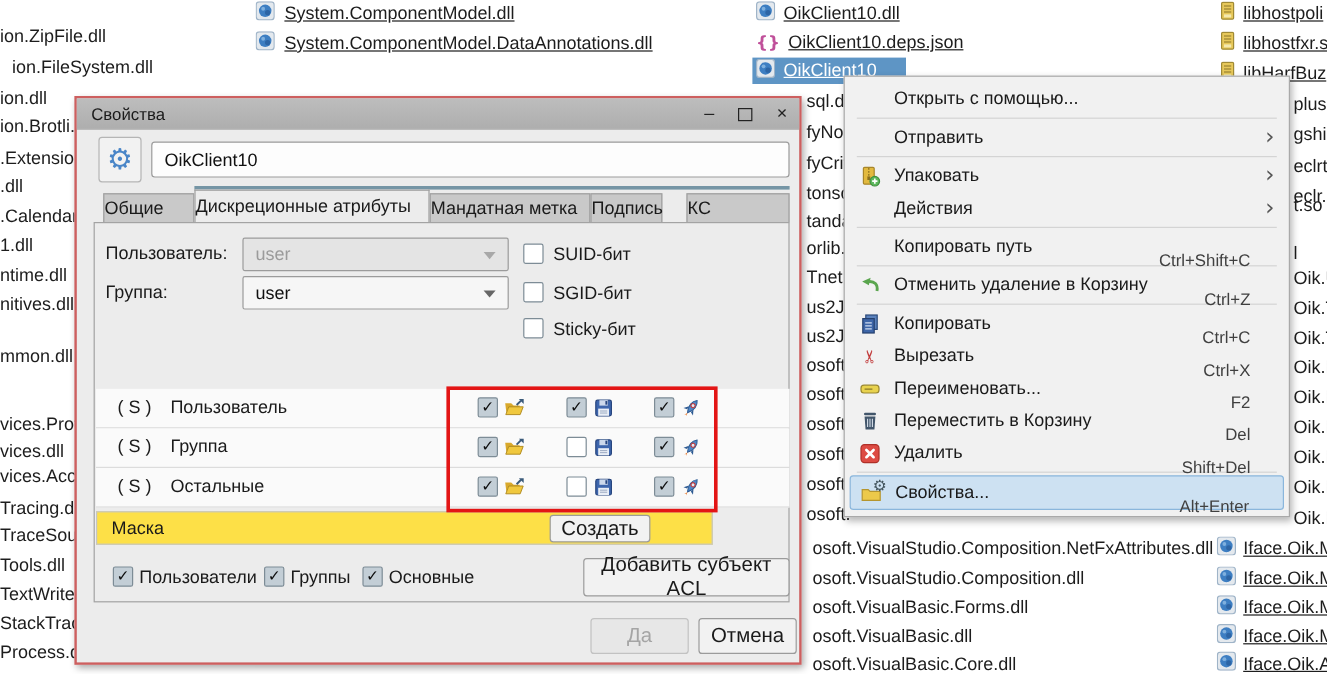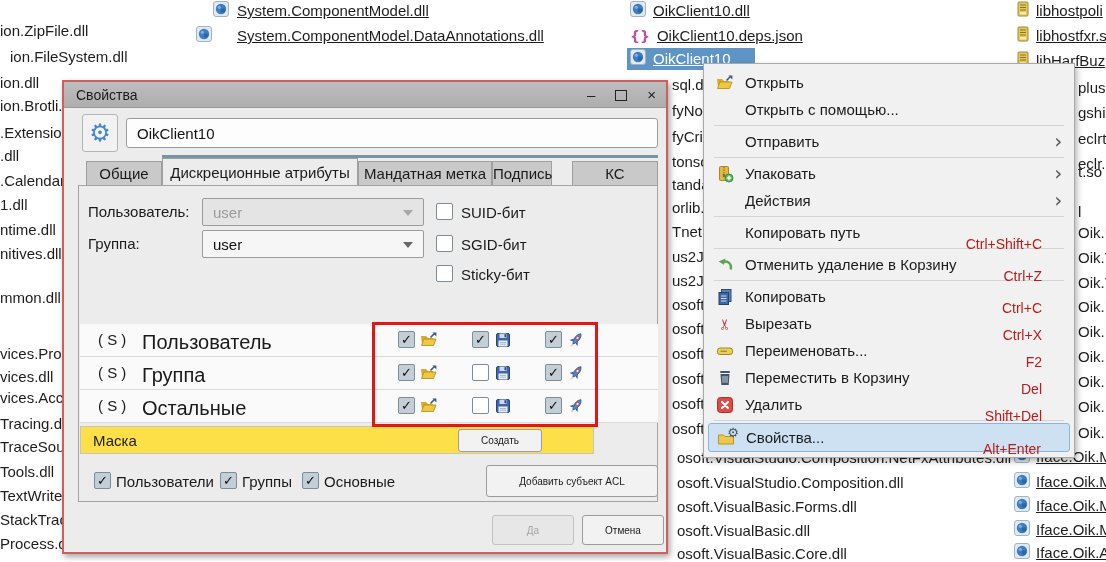--- a/index.html
+++ b/index.html
@@ -25,21 +25,21 @@
 
   .nameicon{position:absolute;left:18px;top:32px;width:34px;height:36px;background:#f2f2f2;
             border:1px solid #b5b5b5;border-radius:3px;display:flex;align-items:center;justify-content:center;}
   .nameicon span{font-size:24px;color:#4a86c8;font-family:"DejaVu Sans",sans-serif;}
   .nameinput{position:absolute;left:62px;top:36px;width:532px;height:30px;box-sizing:border-box;
              background:#fdfdfd;border:1px solid #9b9b9b;border-radius:3px;font-size:15px;color:#111;
              padding:0 10px;font-family:inherit;}
 
   .tabstripe{position:absolute;left:98px;top:73px;width:496px;height:3px;background:#7595a5;}
   .tab{position:absolute;height:25px;top:79px;background:#c9c9c9;border:1px solid #9f9f9f;
-       box-sizing:border-box;font-size:15px;color:#1a1a1a;text-align:center;line-height:24px;}
+       box-sizing:border-box;font-size:15px;color:#1a1a1a;text-align:left;line-height:24px;}
   .tab.active{top:76px;height:28px;background:#ececec;border-bottom:1px solid #ececec;}
   .tabpanel{position:absolute;left:14px;top:103px;width:580px;height:317px;border:1px solid #a3a3a3;
             background:#ececec;box-sizing:border-box;}
 
   .flabel{position:absolute;font-size:15px;color:#1a1a1a;white-space:nowrap;}
   .combo{position:absolute;width:222px;height:28px;box-sizing:border-box;border:1px solid #9b9b9b;
          border-radius:2px;font-size:15px;display:flex;align-items:center;padding:0 10px;}
   .combo.enabled{background:#f6f6f6;color:#111;}
   .combo.disabled{background:#e4e4e4;color:#9b9b9b;}
   .combo .chev{position:absolute;right:10px;top:11px;width:0;height:0;
@@ -53,40 +53,40 @@
   .cb.checked::after{content:"✓";}
 
   .theader{position:absolute;left:16px;top:216px;width:578px;height:26px;background:#d2d2d2;
            border:1px solid #bdbdbd;box-sizing:border-box;font-size:15px;color:#111;}
   .theader .h1{position:absolute;left:28px;top:3px;}
   .theader .h2{position:absolute;left:308px;top:3px;}
   .hblock{position:absolute;left:544px;top:0;width:33px;height:100%;background:#c2c2c2;}
   .trow{position:absolute;left:16px;width:578px;height:33px;background:#fafafa;
         border-bottom:1px solid #dcdcdc;box-sizing:border-box;}
   .trow .tprefix{position:absolute;left:18px;top:7px;font-size:15px;color:#1a1a1a;}
-  .trow .tname{position:absolute;left:62px;top:7px;font-size:20px;color:#1a1a1a;text-align:center;}
+  .trow .tname{position:absolute;left:62px;top:7px;font-size:15px;color:#1a1a1a;text-align:center;}
   .trow .cb{position:absolute;top:7px;}
   .permicon{position:absolute;top:7px;width:18px;height:18px;}
   .rocketwrap{transform:rotate(38deg);}
   .maskrow{position:absolute;left:16px;top:344px;width:514px;height:28px;background:#fde047;
            box-sizing:border-box;border:1px solid #c5c5c5;}
   .maskrow .mlabel{position:absolute;left:12px;top:5px;font-size:15px;color:#1a1a1a;}
   .btn{box-sizing:border-box;background:#f2f2f2;border:1px solid #9b9b9b;border-radius:3px;
-       font-size:10px;color:#1a1a1a;display:flex;align-items:center;justify-content:center;font-family:inherit;}
+       font-size:17px;color:#1a1a1a;display:flex;align-items:center;justify-content:center;font-family:inherit;}
   .btn.disabled{background:#e7e7e7;border-color:#c2c2c2;color:#a5a5a5;}
   .redrect{position:absolute;border:3px solid #e31515;z-index:12;}
 
   
   .menu{position:absolute;left:703px;top:63px;width:372px;box-sizing:border-box;background:#f1f1f1;
         border:1px solid #a9a9a9;padding:5px 4px;z-index:20;box-shadow:2px 3px 6px rgba(0,0,0,.3);}
   .mi{position:relative;height:27px;display:flex;align-items:center;border-radius:3px;}
   .mi.hl{background:#cde1f2;border:1px solid #8ab6dc;height:29px;box-sizing:border-box;}
   .mic{width:22px;margin-left:6px;display:flex;align-items:center;justify-content:center;flex:none;position:relative;}
   .mil{margin-left:9px;font-size:15px;color:#1a1a1a;white-space:nowrap;}
-  .mis{margin-left:auto;margin-right:28px;font-size:14px;color:#b91c1c;white-space:nowrap;margin-top:22px;}
+  .mis{margin-left:auto;margin-right:28px;font-size:14px;color:#404040;white-space:nowrap;margin-top:22px;}
   .mia{position:absolute;right:8px;font-size:19px;color:#555;font-family:"DejaVu Sans",sans-serif;line-height:1;}
   .msep{height:1px;background:#d4d4d4;margin:2px 6px;}
   .scis{font-size:15px;color:#c23b3b;transform:rotate(-90deg);font-family:"DejaVu Sans",sans-serif;}
   .gearov{position:absolute;right:-2px;top:-4px;font-size:13px;color:#44565f;font-family:"DejaVu Sans",sans-serif;}
 </style>
 </head>
 <body>
 
 <div class="abs" style="left:0;top:0;width:1106px;height:562px;">
 
@@ -113,21 +113,21 @@
 
   <div class="abs" style="left:213px;top:1px;display:flex;align-items:center;gap:8px;">
     <span class="fileicon"><svg width="16" height="16" viewBox="0 0 16 16">
           <rect x="0.5" y="0.5" width="15" height="15" rx="2.5" fill="#e4e9ee" stroke="#9fb4c8"></rect>
           <circle cx="8" cy="8" r="5.2" fill="#3d7ec2"></circle>
           <circle cx="6.3" cy="6.3" r="1.6" fill="#7fb0de"></circle>
           <circle cx="10" cy="9.5" r="2.2" fill="#2d65a5"></circle>
         </svg></span>
     <span class="filelabel">System.ComponentModel.dll</span>
   </div>
-  <div class="abs" style="left:196px;top:26px;display:flex;align-items:center;gap:25px;">
+  <div class="abs" style="left:213px;top:26px;display:flex;align-items:center;gap:8px;">
     <span class="fileicon"><svg width="16" height="16" viewBox="0 0 16 16">
           <rect x="0.5" y="0.5" width="15" height="15" rx="2.5" fill="#e4e9ee" stroke="#9fb4c8"></rect>
           <circle cx="8" cy="8" r="5.2" fill="#3d7ec2"></circle>
           <circle cx="6.3" cy="6.3" r="1.6" fill="#7fb0de"></circle>
           <circle cx="10" cy="9.5" r="2.2" fill="#2d65a5"></circle>
         </svg></span>
     <span class="filelabel">System.ComponentModel.DataAnnotations.dll</span>
   </div>
 
   <div class="abs" style="left:630px;top:1px;display:flex;align-items:center;gap:7px;">
@@ -415,31 +415,20 @@
   <span class="flabel" style="left:260px;top:391px;">Основные</span>
 
   <button class="btn" style="position:absolute;left:422px;top:383px;width:172px;height:32px;">Добавить субъект ACL</button>
 
   <button class="btn disabled" style="position:absolute;left:428px;top:433px;width:82px;height:30px;">Да</button>
   <button class="btn" style="position:absolute;left:518px;top:433px;width:82px;height:30px;">Отмена</button>
 </div>
 
 <div class="menu">
   <div class="mi">
-    <span class="mic">
-        <svg width="18" height="18" viewBox="0 0 18 18">
-          <path d="M1,5 L6,5 L8,7 L13,7 L13,8.2 L4,8.2 L2,13 Z" fill="#d9a92c"></path>
-          <path d="M4,8 L16,8 L13.5,14.5 L1.5,14.5 Z" fill="#f0c83e" stroke="#b08a1e" stroke-width="0.8"></path>
-          <path d="M10.5,6.5 L14.2,2.8" stroke="#3a5a7a" stroke-width="1.6"></path>
-          <path d="M12.4,1.6 L16.4,1.6 L16.4,5.6 Z" fill="#3a5a7a"></path>
-        </svg>
-      </span>
-    <span class="mil">Открыть</span>
-  </div>
-  <div class="mi">
     <span class="mic"></span>
     <span class="mil">Открыть с помощью...</span>
   </div>
   <div class="msep"></div>
   <div class="mi">
     <span class="mic"></span>
     <span class="mil">Отправить</span>
     <span class="mia">›</span>
   </div>
   <div class="msep"></div>

